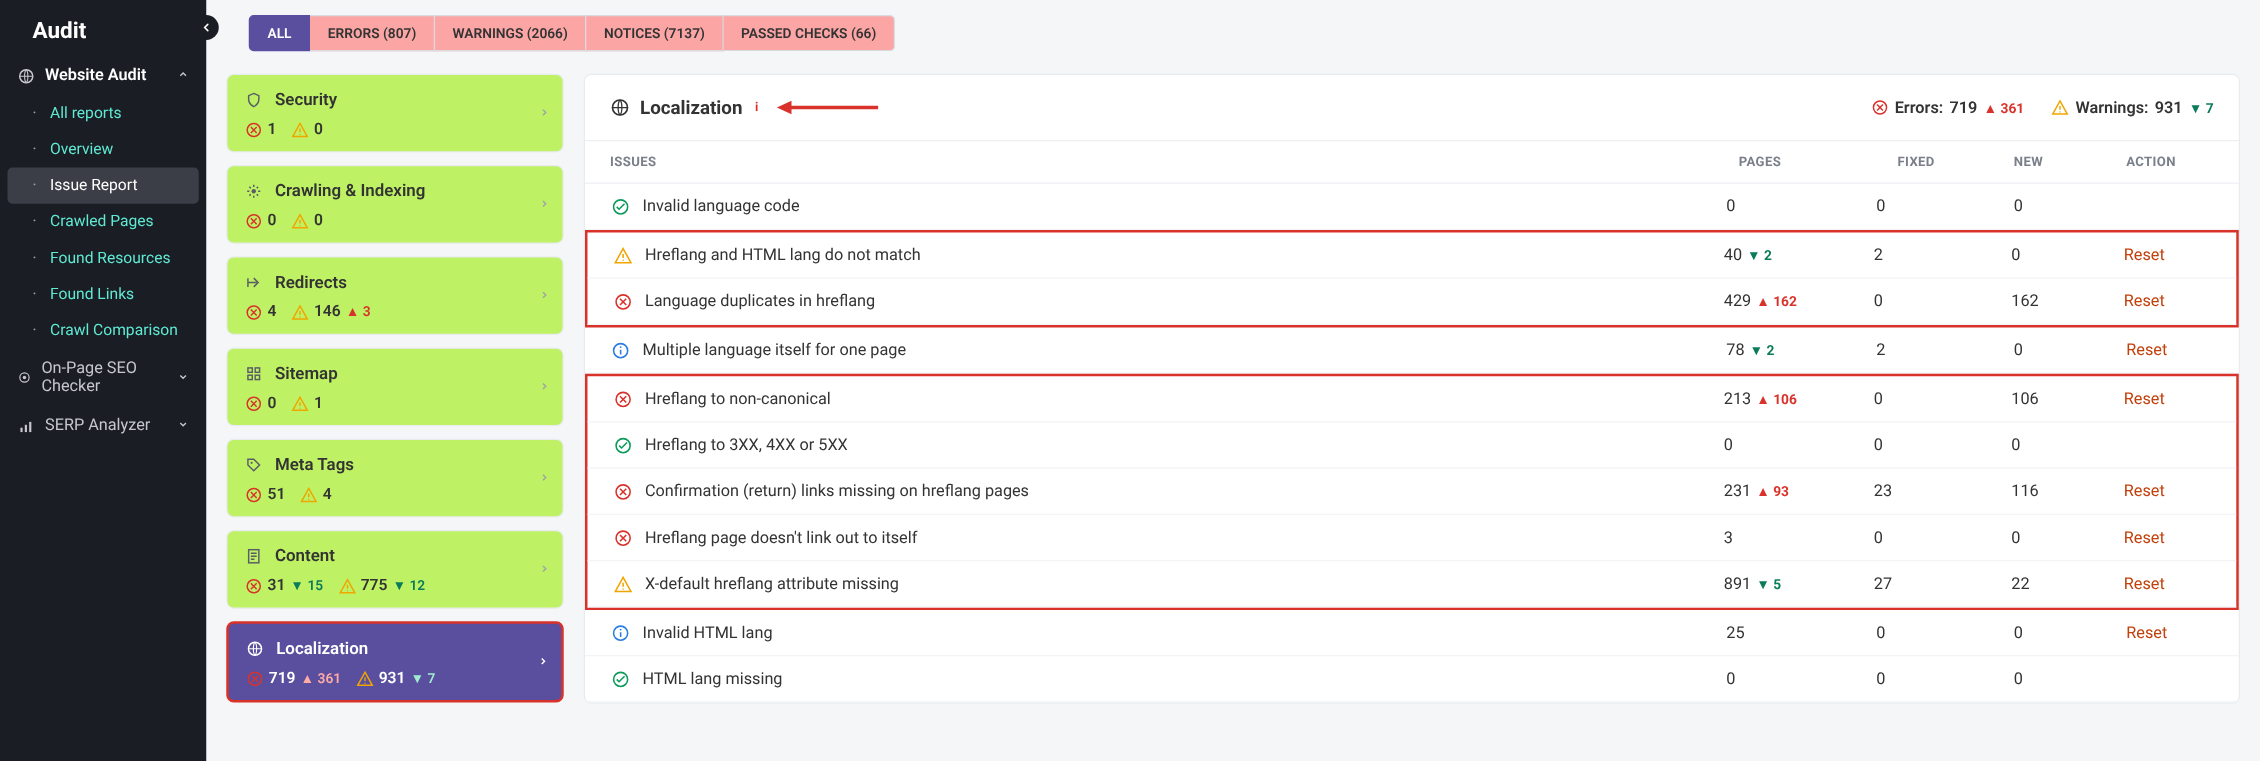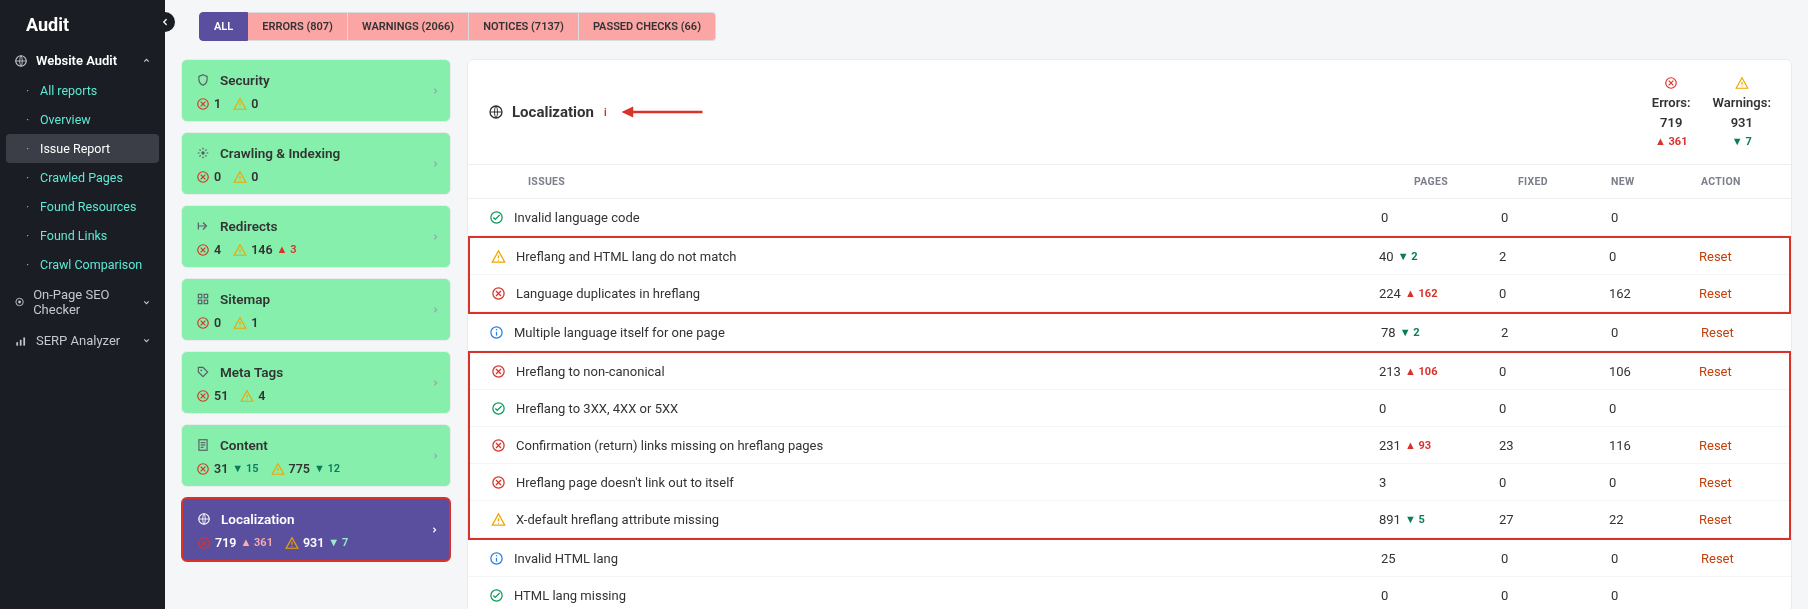--- a/index.html
+++ b/index.html
@@ -30,21 +30,21 @@
 .filter-tab:last-child { border-radius: 0 4px 4px 0; }
 .filter-tab + .filter-tab { border-left: none; }
 .filter-tab.active { background: #5a4f9e; color: #fff; border-color: #5a4f9e; text-align: right; }
 
 
 .body-row { display: flex; gap: 16px; }
 .left-col { width: 270px; flex-shrink: 0; display: flex; flex-direction: column; gap: 10px; }
 .right-col { flex: 1; background: #fff; border-radius: 6px; border:1px solid #e9ebee; }
 
 
-.cat-card { background: #86efac; border-radius: 6px; padding: 12px 14px 10px 14px; position: relative; border: 1px solid #e9ebee; cursor: pointer; }
+.cat-card { background: #bef264; border-radius: 6px; padding: 12px 14px 10px 14px; position: relative; border: 1px solid #e9ebee; cursor: pointer; }
 .cat-card.active { background: #5a4f9e; color: #fff; border: 2.5px solid #d9322a; }
 .cat-card .cat-head { display: flex; align-items: center; gap: 10px; font-weight: 600; font-size: 13.5px; margin-bottom: 8px; }
 .cat-card .caret { position: absolute; right: 10px; top: 50%; transform: translateY(-50%); color: #9ea3ab; }
 .cat-card.active .caret { color: #fff; }
 .stat-row { display: flex; gap: 12px; align-items: center; font-size: 12.5px; }
 .stat { display: flex; align-items: center; gap: 4px; }
 .stat-num { font-weight: 600; }
 .delta { font-size: 11px; font-weight: 600; }
 .delta.up { color: #d9322a; }
 .delta.down { color: #0a7c5a; }
@@ -56,27 +56,27 @@
 .cat-ico { color: #5a5d65; }
 .cat-card.active .cat-ico { color: #fff; }
 
 
 .panel-head { display: flex; align-items: center; padding: 16px 20px; border-bottom: 1px solid #edf0f3; position:relative; }
 .panel-title { display: flex; align-items: center; gap: 8px; font-size: 15px; font-weight: 700; }
 .panel-title sup { color: #d9322a; font-size: 10px; font-weight: 700; margin-left:2px;}
 .arrow-annot { margin-left: 10px; display:flex; align-items:center; }
 .arrow-annot svg { width: 90px; height: 20px; }
 .panel-stats { margin-left: auto; display: flex; gap: 22px; font-size: 13px; font-weight: 600; }
-.pstat { display: flex; align-items: center; gap: 5px; flex-direction: column; }
+.pstat { display: flex; align-items: center; gap: 5px; }
 .pstat .delta { font-weight:700; }
 
 
 .tbl-head { display: flex; padding: 10px 20px; font-size: 10.5px; font-weight: 700; color: #7a7f8a; letter-spacing: 0.3px; border-bottom:1px solid #edf0f3; }
-.col-issue { flex: 1; margin-left: 40px; }
-.col-pages { width: 104px; }
+.col-issue { flex: 1; }
+.col-pages { width: 127px; }
 .col-fixed { width: 93px; }
 .col-new { width: 90px; }
 .col-action { width: 70px; }
 .tbl-row { display: flex; align-items: center; padding: 10px 20px; font-size: 13px; border-bottom: 1px solid #f2f4f6; }
 .issue-cell { flex: 1; display: flex; align-items: center; gap: 10px; }
 .issue-cell .iicon { width: 16px; height: 16px; display: flex; align-items: center; justify-content: center; }
 .pages-cell { width: 120px; display:flex; align-items:center; gap:4px; }
 .pages-cell .delta { font-size: 11px; font-weight: 700; }
 .fixed-cell { width: 110px; }
 .new-cell { width: 90px; }
@@ -515,21 +515,21 @@
               <div class="issue-cell">
                 <span class="iicon">
                   <svg class="svg-ico" viewBox="0 0 24 24">
                     <circle cx="12" cy="12" r="9" class="circ-x"></circle>
                     <path d="M8 8l8 8M16 8l-8 8" class="circ-x"></path>
                   </svg>
                 </span>
                 <span>Language duplicates in hreflang</span>
               </div>
               <div class="pages-cell">
-                <span>224</span>
+                <span>429</span>
                 <span class="delta up">▲ 162</span>
               </div>
               <div class="fixed-cell">0</div>
               <div class="new-cell">162</div>
               <div class="action-cell"><span class="reset-link">Reset</span></div>
             </div>
           </div>
           <div class="tbl-row">
             <div class="issue-cell">
               <span class="iicon">

